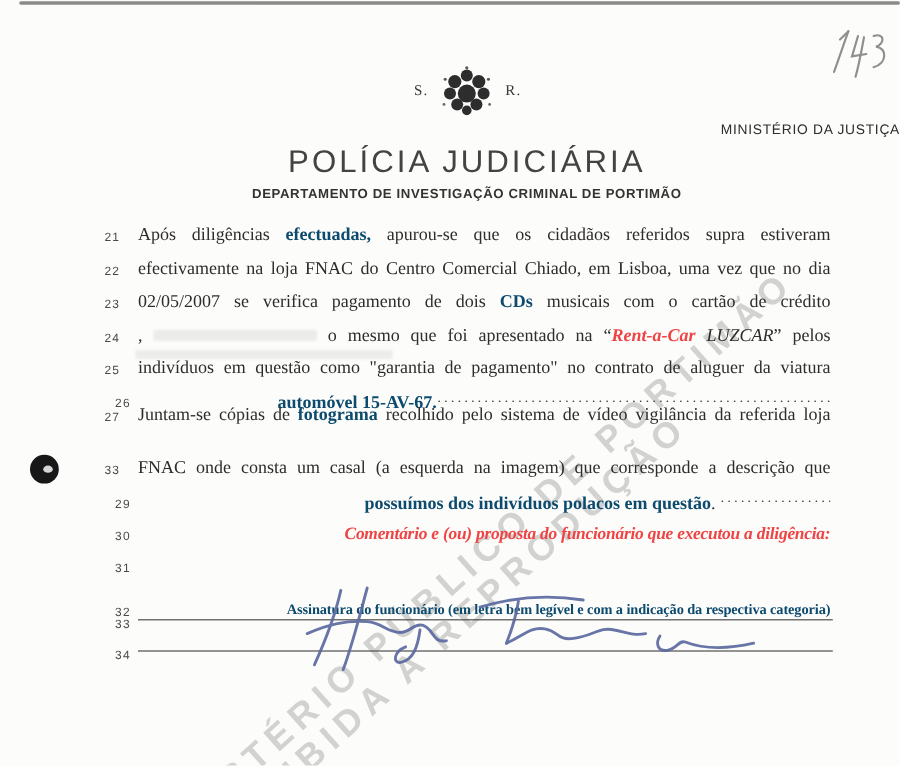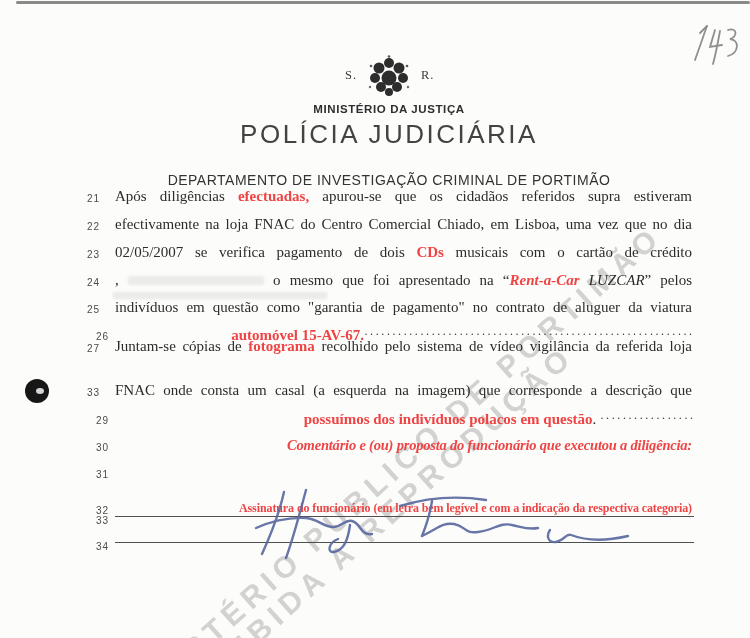--- a/index.html
+++ b/index.html
@@ -27,35 +27,35 @@
   
   .hdr{position:absolute;left:28px;top:54px;width:722px;text-align:center;z-index:2;}
   .crest-row{position:relative;height:46px;}
   .crest-row .sr{
     position:absolute;top:14px;font-family:"Liberation Serif",serif;
     font-size:12.5px;color:#3a3a3a;letter-spacing:1px;
   }
   .sr-left{left:calc(50% - 44px);}
   .sr-right{left:calc(50% + 32px);}
   .crest{position:absolute;left:calc(50% - 23px);top:0;}
-  .ministry{margin-top:3px;font-family:"Liberation Sans",sans-serif;font-weight:bold;
-    font-size:11.5px;letter-spacing:0.6px;color:#2e2e2e;}
+  .ministry{margin-top:3px;font-family:"Liberation Sans",sans-serif;font-weight:normal;
+    font-size:11.5px;letter-spacing:0.6px;color:#2e2e2e;text-align:right;}
   .pj-title{margin-top:4px;font-family:"Liberation Sans",sans-serif;font-weight:normal;
     font-size:26px;letter-spacing:2.5px;color:#434343;}
-  .dept{margin-top:22px;font-family:"Liberation Sans",sans-serif;font-weight:normal;
-    font-size:14px;letter-spacing:0.5px;color:#333;}
+  .dept{margin-top:6px;font-family:"Liberation Sans",sans-serif;font-weight:bold;
+    font-size:11px;letter-spacing:0.5px;color:#333;}
 
   
   .doc{position:absolute;left:0;top:0;width:750px;height:638px;z-index:2;}
   .line{position:absolute;left:115px;right:58px;height:24px;
     font-size:15px;color:#2e2c2a;line-height:20px;white-space:nowrap;text-align:right;}
   .line .num{position:absolute;left:-28px;top:3px;width:22px;
     font-family:Liberation Sans, sans-serif;font-size:10px;color:#4a4a4a;letter-spacing:1px;}
   .just{text-align:justify;text-align-last:justify;}
-  .b{font-weight:bold;color:#ef4444;}
+  .b{font-weight:bold;color:#0c4a6e;}
   .i{font-style:italic;}
   .bi{font-weight:bold;font-style:italic;color:#ef4444;}
   .leader{display:inline-block;overflow:hidden;vertical-align:baseline;
     letter-spacing:1.6px;font-size:12px;color:#3c3a38;height:16px;}
   .leader.w330{width:328px;}
   .leader.w80{width:92px;}
   .redact{display:inline-block;width:136px;height:9px;vertical-align:baseline;
     background:rgba(190,190,190,0.28);filter:blur(1.5px);}
   .redact2{position:absolute;left:113px;top:292px;width:214px;height:7px;
     background:rgba(195,195,195,0.30);filter:blur(1.5px);z-index:1;}

